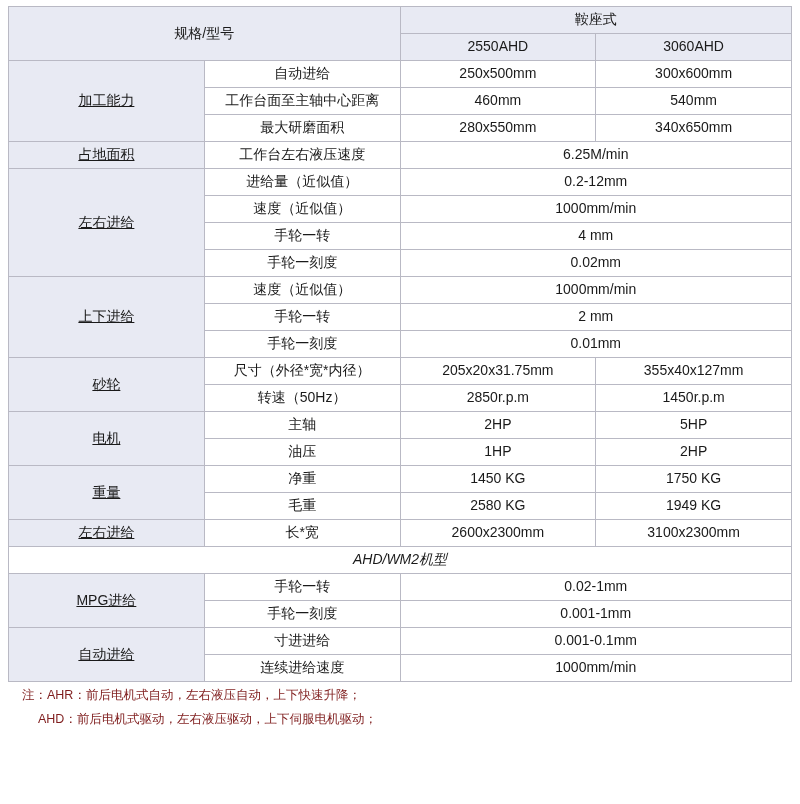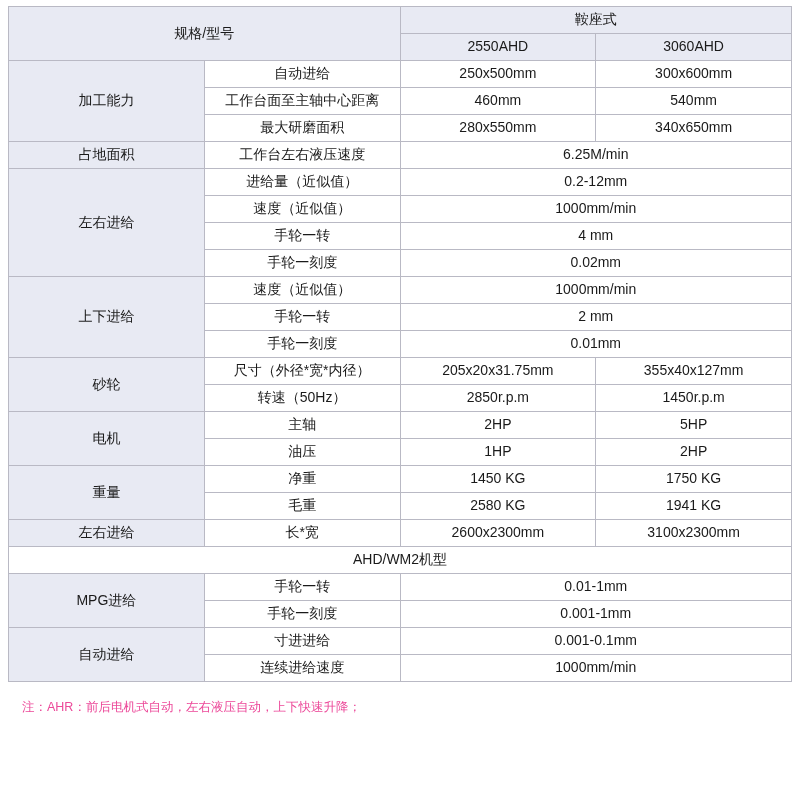--- a/index.html
+++ b/index.html
@@ -35,20 +35,21 @@
     padding: 0 2px;
     background: #ffffff;
     height: 27px;
     box-sizing: border-box;
     line-height: 1.25;
   }
   .cat {
     background: #e8eaf3 !important;
     font-size: 15px;
     width: 126px;
+    text-decoration: underline;
   }
   .hdr-left {
     background: #e8eaf3 !important;
     font-size: 17px;
     height: 56px;
   }
   .hdr-top {
     background: #e8eaf3 !important;
     font-size: 17px;
     height: 28px;
@@ -63,26 +64,27 @@
   }
   .val {
     width: 184px;
   }
   .merged-row {
     font-size: 14px;
   }
   .ahd-note-row td {
     height: 30px;
     font-size: 14px;
+    font-style: italic;
   }
   .notes {
-    margin-top: 14px;
+    margin-top: 2px;
     padding-left: 14px;
     font-size: 12.5px;
-    color: #ec4899;
+    color: #7f1d1d;
     line-height: 1.9;
   }
   .notes div {
     white-space: nowrap;
   }
   .note-indent {
     padding-left: 16px;
   }
 </style>
 </head>
@@ -183,53 +185,54 @@
 
       <tr>
         <td class="cat" rowspan="2">重量</td>
         <td class="item">净重</td>
         <td class="val">1450 KG</td>
         <td class="val">1750 KG</td>
       </tr>
       <tr>
         <td class="item">毛重</td>
         <td class="val">2580 KG</td>
-        <td class="val">1941 KG</td>
+        <td class="val">1949 KG</td>
       </tr>
 
       <tr>
         <td class="cat">左右进给</td>
         <td class="item">长*宽</td>
         <td class="val">2600x2300mm</td>
         <td class="val">3100x2300mm</td>
       </tr>
 
       <tr class="ahd-note-row">
         <td colspan="4">AHD/WM2机型</td>
       </tr>
 
       <tr>
         <td class="cat" rowspan="2">MPG进给</td>
         <td class="item">手轮一转</td>
-        <td class="merged-row" colspan="2">0.01-1mm</td>
+        <td class="merged-row" colspan="2">0.02-1mm</td>
       </tr>
       <tr>
         <td class="item">手轮一刻度</td>
         <td class="merged-row" colspan="2">0.001-1mm</td>
       </tr>
 
       <tr>
         <td class="cat" rowspan="2">自动进给</td>
         <td class="item">寸进进给</td>
         <td class="merged-row" colspan="2">0.001-0.1mm</td>
       </tr>
       <tr>
         <td class="item">连续进给速度</td>
         <td class="merged-row" colspan="2">1000mm/min</td>
       </tr>
     </tbody>
   </table>
 
   <div class="notes">
     <div>注：AHR：前后电机式自动，左右液压自动，上下快速升降；</div>
+    <div class="note-indent">AHD：前后电机式驱动，左右液压驱动，上下伺服电机驱动；</div>
   </div>
 
 </div>
 
 </body></html>

